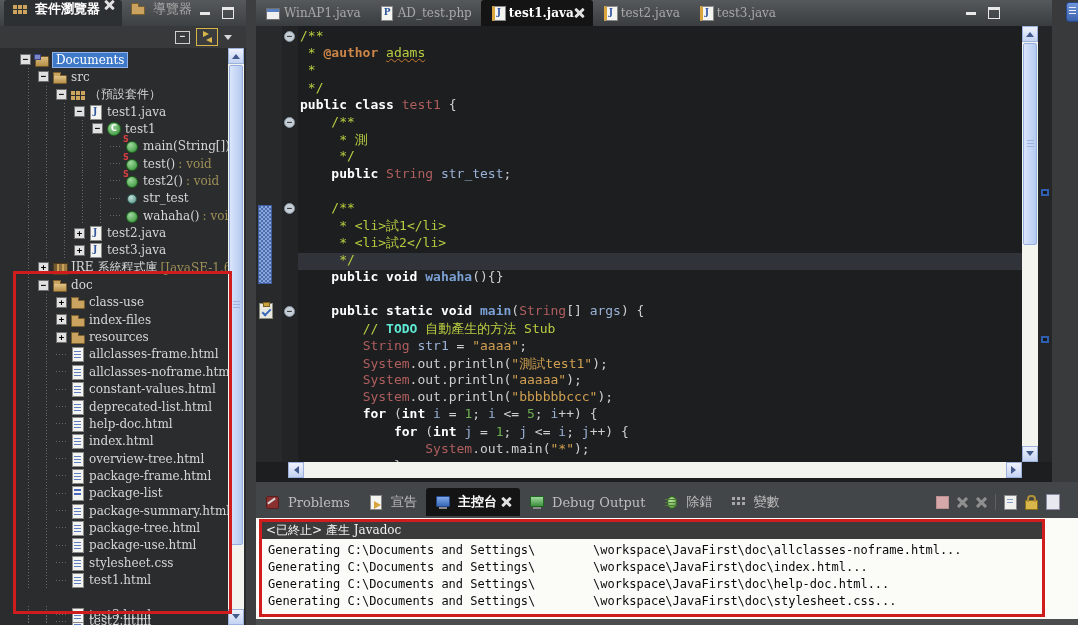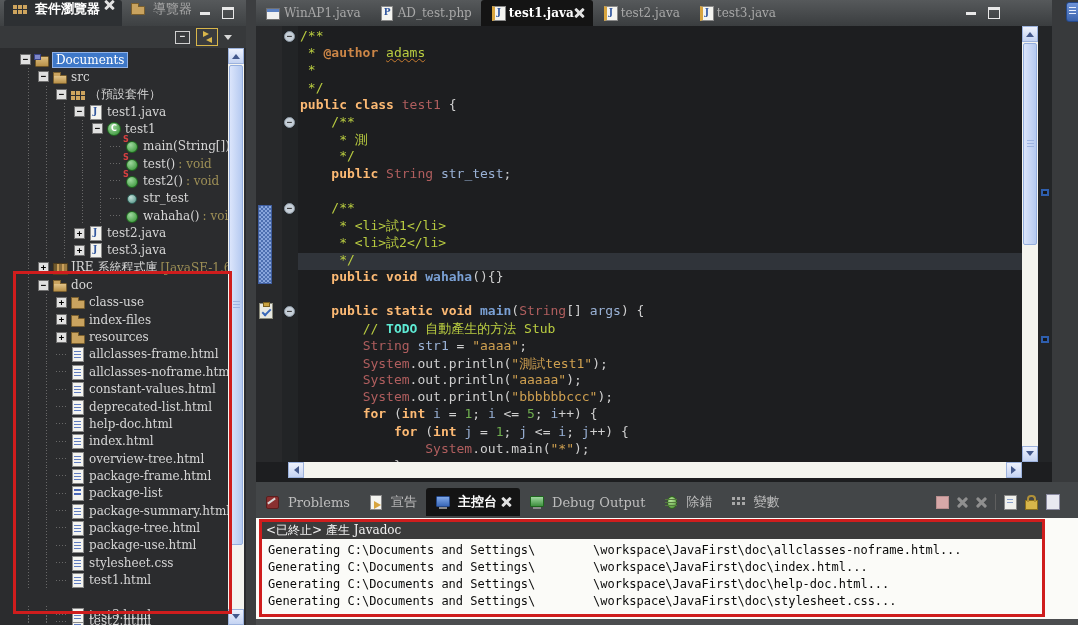--- a/index.html
+++ b/index.html
@@ -87,21 +87,21 @@
   .etab{display:flex;align-items:center;padding:0 9px;color:#a8a8a8;font-size:12px;white-space:nowrap;}
   .etab.active{background:#141414;border-radius:3px 3px 0 0;color:#fff;font-weight:bold;}
   .gutter{left:256px;top:26px;width:26px;height:436px;background:#28292b;}
   .foldbar{left:282px;top:26px;width:16px;height:436px;background:#222426;}
   .fold{position:absolute;left:2px;width:11px;height:11px;border-radius:50%;background:#c6cfd8;border:1px solid #8a96a2;box-sizing:border-box;color:#333;font:bold 9px "DejaVu Sans Mono",monospace;line-height:8px;text-align:center;}
   .curline{left:298px;top:253px;width:724px;height:17px;background:#30343a;}
   .code{left:298px;top:28px;width:724px;height:434px;overflow:hidden;}
   .codeline{position:absolute;left:2px;white-space:pre;font:13px "DejaVu Sans Mono",monospace;color:#cfcfcf;}
   .tk.cm{color:#b9cc40;} .tk.tag{color:#cc8647;font-weight:bold;}
   .tk.wavy{text-decoration:underline wavy #c77b2f 1px;}
-  .tk.kw{color:#fdba74;font-weight:bold;} .tk.ty{color:#b05e5e;}
+  .tk.kw{color:#ffffff;font-weight:bold;} .tk.ty{color:#b05e5e;}
   .tk.fn{color:#7aa0d4;font-weight:bold;} .tk.var{color:#9ab2d6;}
   .tk.str{color:#cfa050;} .tk.num{color:#6fae4f;} .tk.pl{color:#cfcfcf;}
   .tk.todo{color:#5eead4;font-weight:bold;}
   .checker{left:258px;top:205px;width:14px;height:79px;border:1px solid #3f5d9e;box-sizing:border-box;background:conic-gradient(#88a5dc 25%,#4d6fb0 0 50%,#88a5dc 0 75%,#4d6fb0 0) 0 0/4px 4px;}
   .todoicon{left:259px;top:303px;width:12px;height:14px;background:#e8e8e0;border:1px solid #8a8a7a;}
   .todoicon::before{content:"";position:absolute;left:3px;top:-2px;width:5px;height:3px;background:#caa23f;border:1px solid #7a5f1d;}
   .todoicon::after{content:"";position:absolute;left:2px;top:5px;width:7px;height:3px;border-left:2px solid #3a68b8;border-bottom:2px solid #3a68b8;transform:rotate(-45deg);}
   .overview{left:1038px;top:26px;width:14px;height:436px;background:#232527;}
   .ovm{position:absolute;left:3px;width:8px;height:7px;border:2px solid #2f5fae;background:#17191b;box-sizing:border-box;}
   .rmargin{left:1052px;top:0;width:26px;height:482px;background:#383a3c;}

